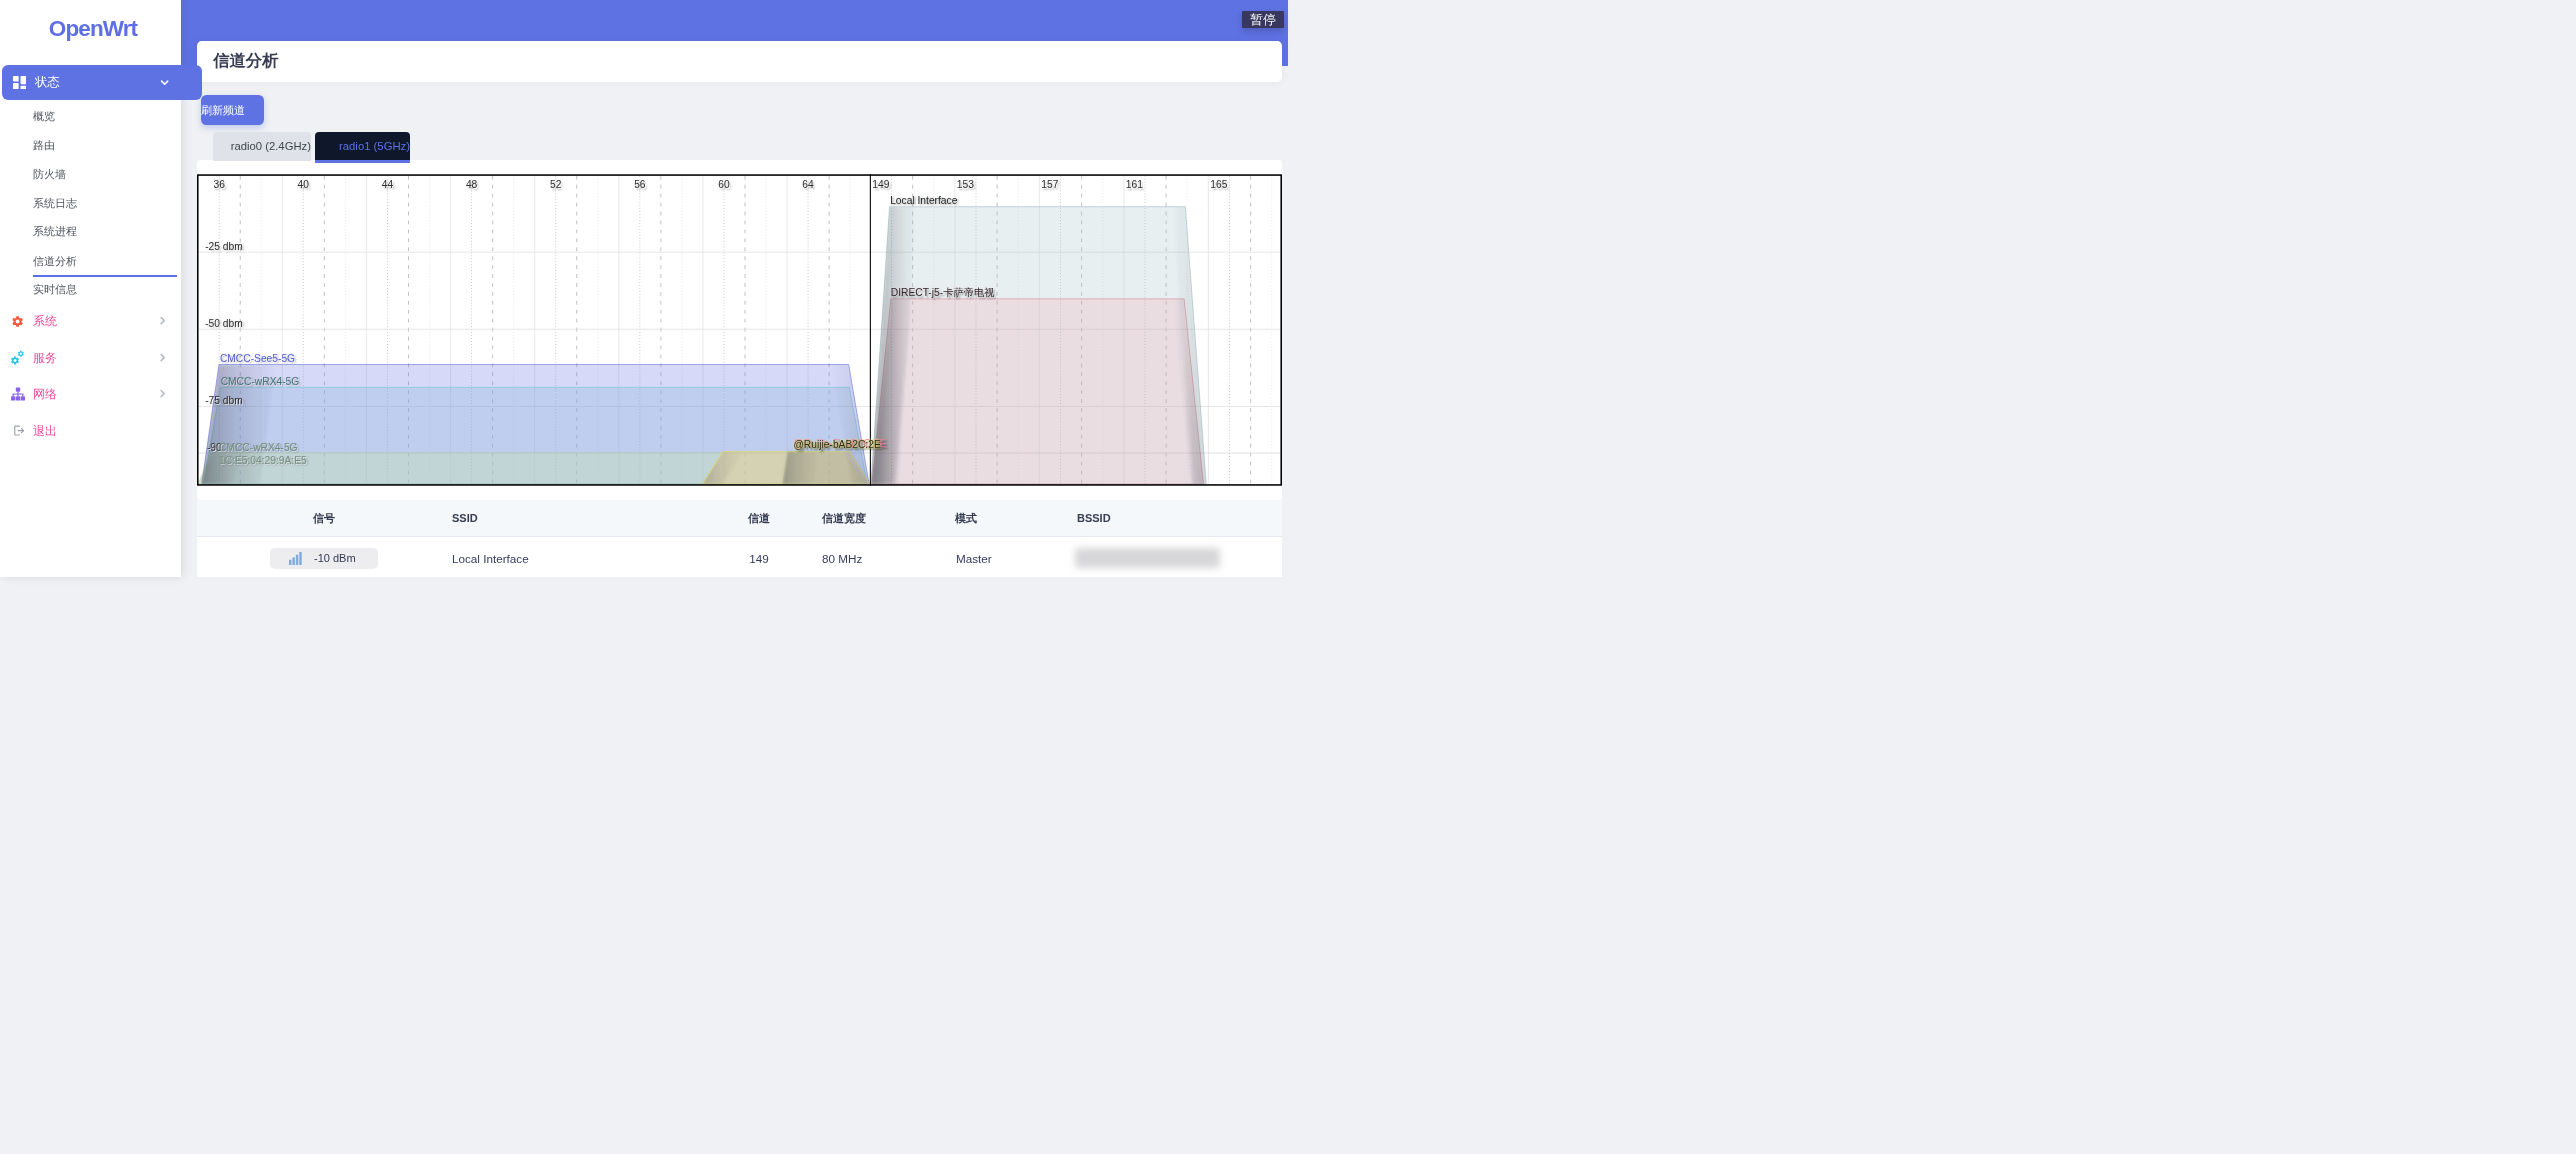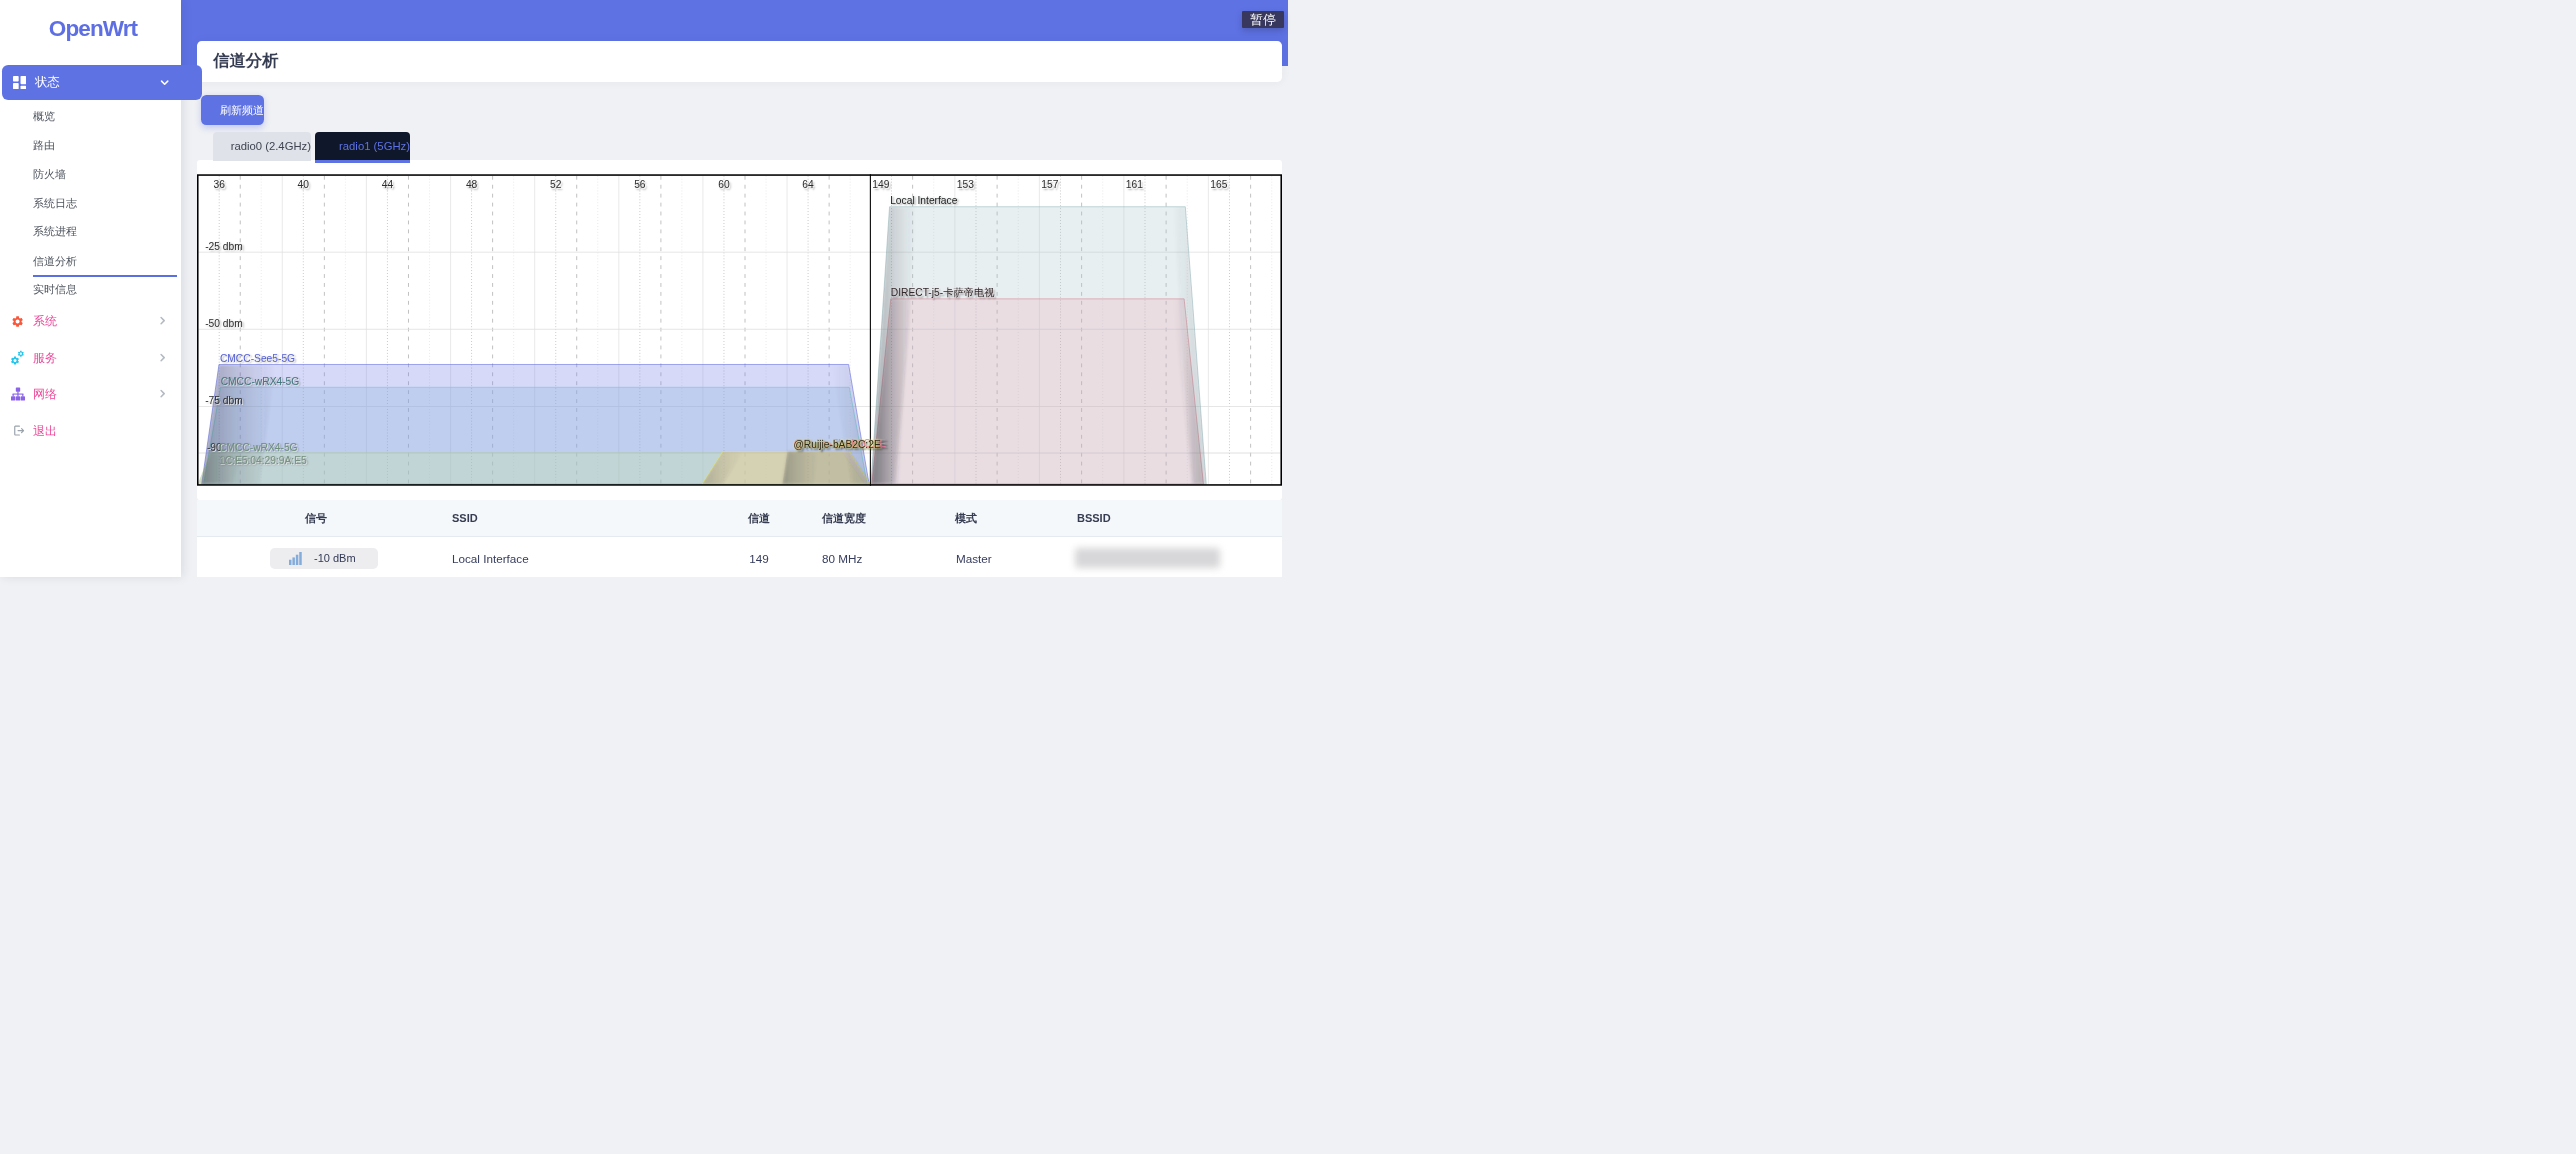--- a/index.html
+++ b/index.html
@@ -9,21 +9,21 @@
 #mstatus{position:absolute;left:1.9px;top:65px;width:200px;height:35px;background:#5e72e4;border-radius:6.2px}
 #mstatus .t{position:absolute;left:33px;top:0;line-height:35px;color:#fff;font-size:12.4px}
 .subitem{position:absolute;left:33px;color:#4e545e;font-size:11px;line-height:11.7px}
 .mitem{position:absolute;left:33px;color:#ec4899;font-size:12px;line-height:12.4px}
 .chev{position:absolute;left:158px;width:9.3px;height:9.3px}
 #subline{position:absolute;left:33px;top:275px;width:144px;height:1.9px;background:#5a6fe2}
 #topbar{position:absolute;left:181px;top:0;width:1107px;height:66px;background:#5e72e4}
 #pausebtn{position:absolute;left:1242px;top:11px;width:42px;height:17.3px;background:#38385f;border-radius:1px;color:#fff;font-size:13px;text-align:center;line-height:17.3px;box-shadow:0 3.1px 6.2px rgba(30,30,60,0.25)}
 #titlecard{position:absolute;left:197px;top:41px;width:1085px;height:41px;background:#fff;border-radius:4.7px;box-shadow:0 0 9.3px rgba(50,50,90,0.06)}
 #titlecard .t{position:absolute;left:16.3px;top:8.5px;font-size:16.3px;font-weight:bold;color:#363c51}
-#refresh{position:absolute;left:201px;top:95px;width:63px;height:30px;background:#5e72e4;border-radius:5.4px;color:#fff;font-size:11px;text-align:right;line-height:30px;box-shadow:0 2.3px 6.2px rgba(94,114,228,0.3)}
+#refresh{position:absolute;left:201px;top:95px;width:63px;height:30px;background:#5e72e4;border-radius:5.4px;color:#fff;font-size:11px;text-align:left;line-height:30px;box-shadow:0 2.3px 6.2px rgba(94,114,228,0.3)}
 .tab{position:absolute;top:132px;height:29px;text-align:right;line-height:29px;font-size:11.3px;z-index:3}
 #tab0{left:213px;width:98px;background:#dfe3e9;color:#3f4450;border-radius:3.9px 3.9px 0 0}
 #tab1{left:315px;width:95px;background:#0f172a;color:#5e72e4;border-radius:3.9px 3.9px 0 0}
 #tab1line{position:absolute;left:315px;top:160px;width:95px;height:2.8px;background:#5e72e4;z-index:4}
 #chartcard{position:absolute;left:197px;top:160px;width:1085px;height:340px;background:#fff;border-radius:3.1px}
 #tablecard{position:absolute;left:197px;top:500px;width:1085px;height:77px;background:#fff}
 #thead{position:absolute;left:0;top:0;width:1085px;height:37px;background:#f4f8fb;border-bottom:0.8px solid #e4eaf0}
 .th{position:absolute;top:0;line-height:37px;font-size:11px;font-weight:bold;color:#363c51}
 .td{position:absolute;top:37px;line-height:44px;font-size:11.7px;color:#363c5e}
 #sigbadge{position:absolute;left:73px;top:48px;width:108px;height:20.6px;background:#ededef;border-radius:4.7px}
@@ -187,21 +187,21 @@
 <text x="281.8" y="580.8" font-size="13.2" fill="#6d8f78" text-anchor="start" style="text-shadow:1px 1px 0 rgba(255,255,255,0.6), 1.5px 1.5px 2px rgba(0,0,0,0.4)">CMCC-wRX4-5G</text>
 <text x="281.8" y="597.5" font-size="13.2" fill="#78917f" text-anchor="start" style="text-shadow:1px 1px 0 rgba(255,255,255,0.6), 1.5px 1.5px 2px rgba(0,0,0,0.4)">1C:E5:04:29:9A:E5</text>
 <text x="1141.0" y="576.0" font-size="13.2" fill="#f276a2" text-anchor="end" style="text-shadow:2px 2px 2px rgba(0,0,0,0.5)">@Ruijie-5bAB2C:2E</text>
 <text x="1133.9" y="576.5" font-size="13.2" fill="#2a2a20" text-anchor="end" style="text-shadow:0 0 3px #eeee77, 0 0 2px #eeee77, 2px 2px 2px rgba(0,0,0,0.5)">@Ruijie-bAB2C:2E</text>
 <text x="1146.0" y="262.4" font-size="13.2" fill="#222" text-anchor="start" style="text-shadow:0 0 3px rgba(235,242,244,0.9), 1.5px 1.5px 2px rgba(0,0,0,0.4)">Local Interface</text>
 <text x="1146.8" y="381.3" font-size="13.2" fill="#31292b" text-anchor="start" style="text-shadow:0 0 3px rgba(246,225,230,0.95), 1.5px 1.5px 2px rgba(0,0,0,0.4)">DIRECT-j5-卡萨帝电视</text>
 <rect x="254.5" y="225.5" width="1395" height="399" fill="none" stroke="#000" stroke-width="2"></rect>
 </svg>
 <div id="tablecard">
  <div id="thead">
-  <div class="th" style="left:91px;width:56px;text-align:center">信号</div>
+  <div class="th" style="left:99px;width:56px;text-align:center">信号</div>
   <div class="th" style="left:255px">SSID</div>
   <div class="th" style="left:534px;width:56px;text-align:center">信道</div>
   <div class="th" style="left:625px">信道宽度</div>
   <div class="th" style="left:758px">模式</div>
   <div class="th" style="left:880px">BSSID</div>
  </div>
  <div class="td" style="left:255px">Local Interface</div>
  <div class="td" style="left:534px;width:56px;text-align:center">149</div>
  <div class="td" style="left:625px">80 MHz</div>
  <div class="td" style="left:759px">Master</div>

